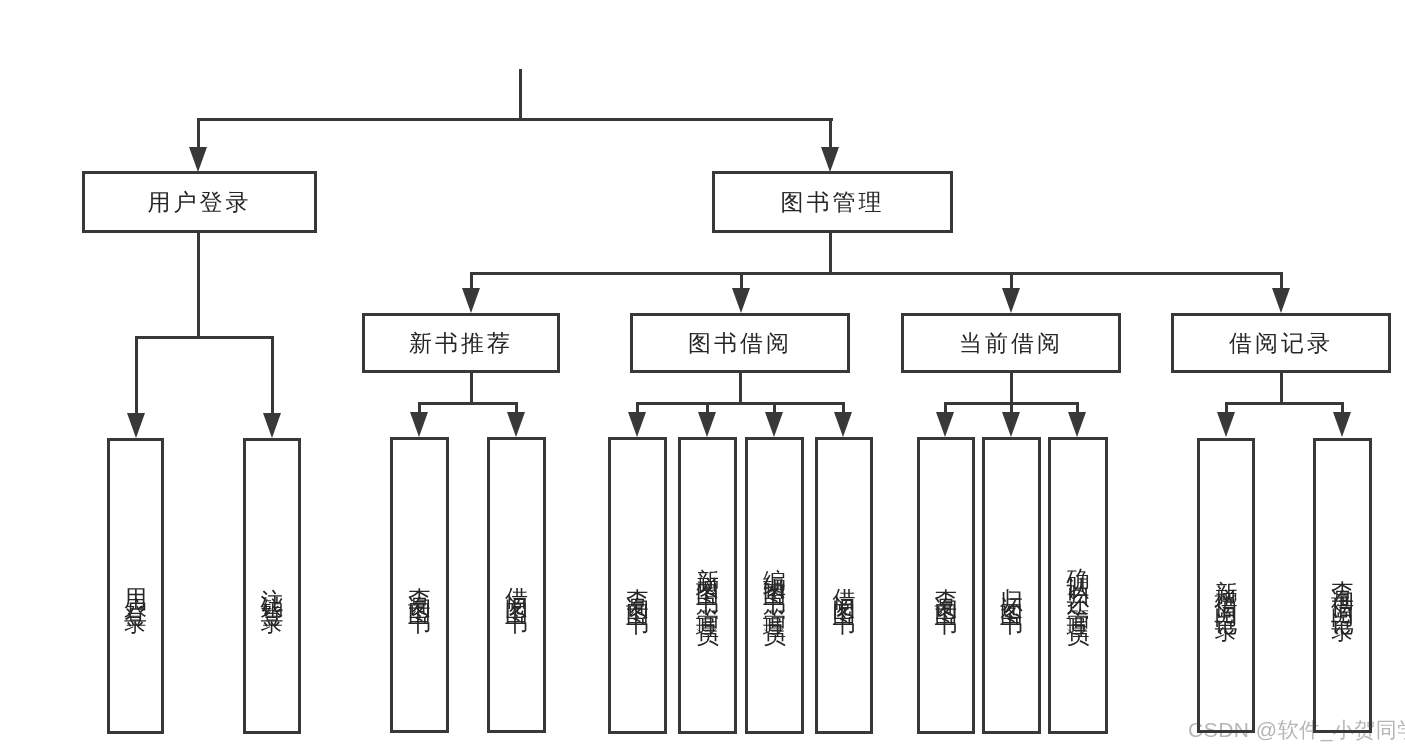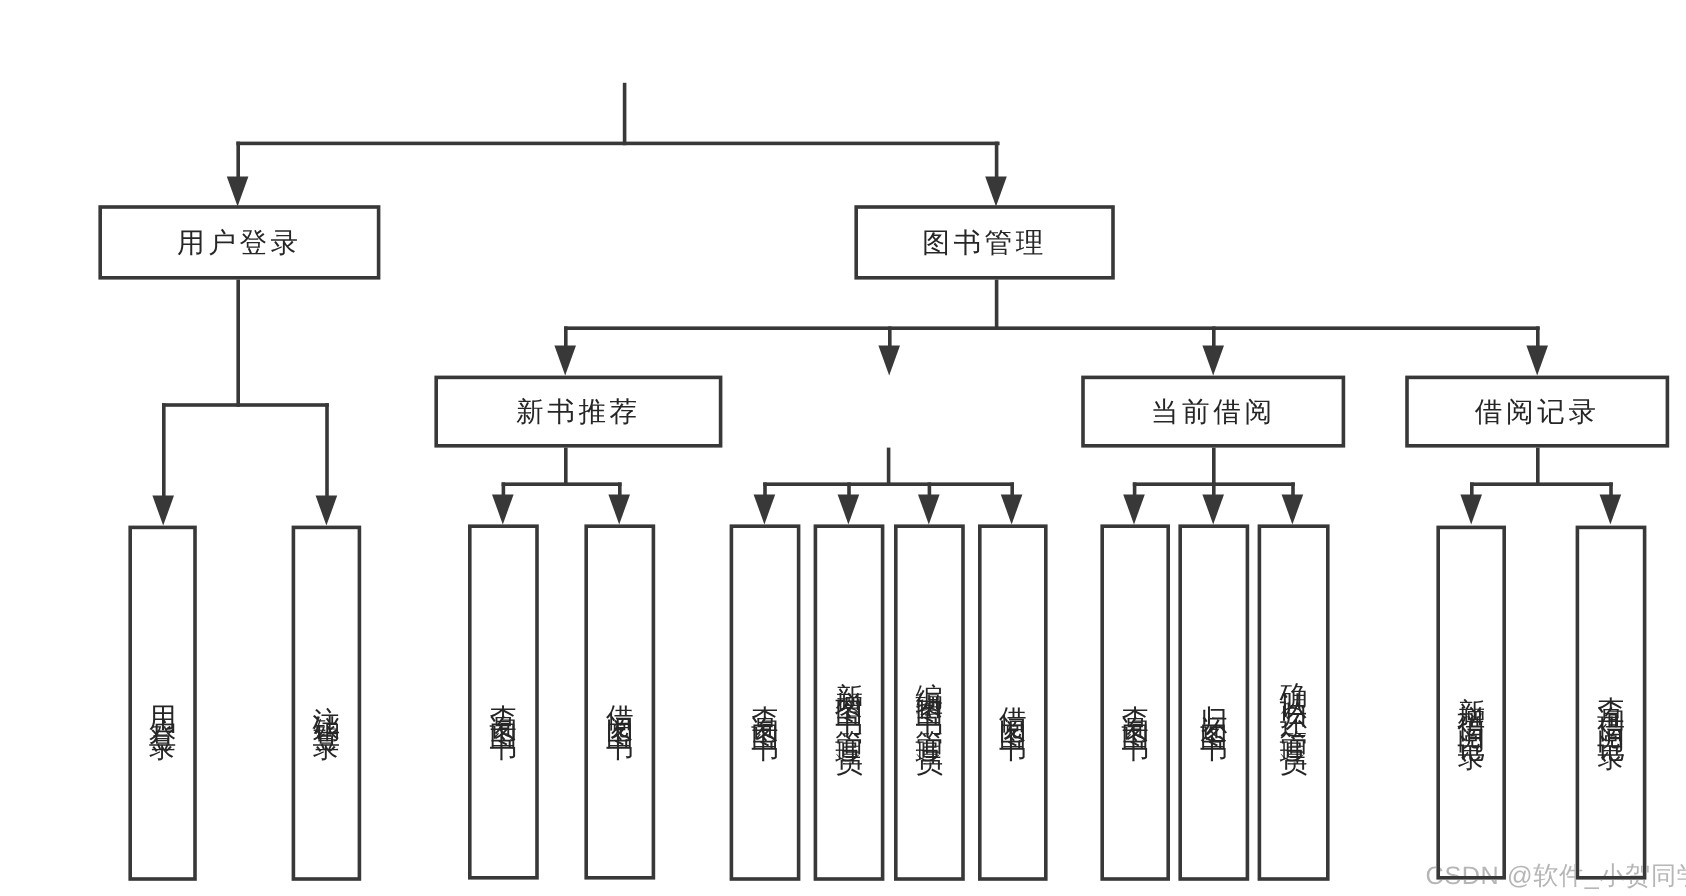--- a/index.html
+++ b/index.html
@@ -38,28 +38,31 @@
 </head>
 <body>
 
 <div class="canvas">
 
 
   <div class="hbox" style="left:82px; top:171px; width:235px; height:62px;">
     <span>用户登录</span>
   </div>
 
-  <div class="hbox" style="left:712px; top:171px; width:217px; height:62px;">
+  <div class="hbox" style="left:712px; top:171px; width:241px; height:62px;">
     <span>图书管理</span>
   </div>
 
-  <div class="hbox" style="left:362px; top:313px; width:240px; height:60px;">
+  <div class="hbox" style="left:362px; top:313px; width:198px; height:60px;">
     <span>新书推荐</span>
   </div>
 
+  <div class="hbox" style="left:630px; top:313px; width:220px; height:60px;">
+    <span>图书借阅</span>
+  </div>
 
   <div class="hbox" style="left:901px; top:313px; width:220px; height:60px;">
     <span>当前借阅</span>
   </div>
 
   <div class="hbox" style="left:1171px; top:313px; width:220px; height:60px;">
     <span>借阅记录</span>
   </div>
 
   <div class="vbox" style="left:107px; top:438px; width:57px; height:296px;">

